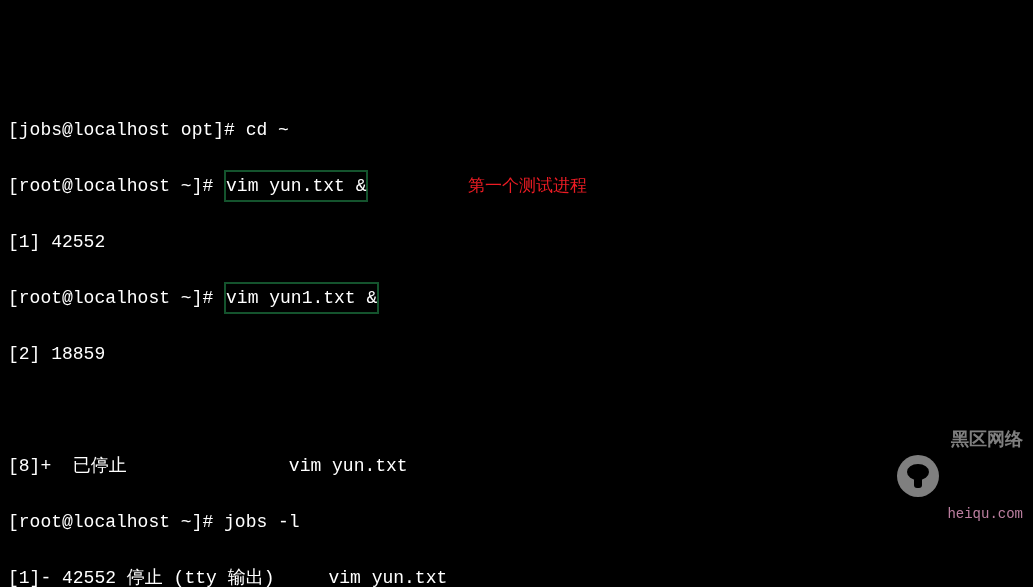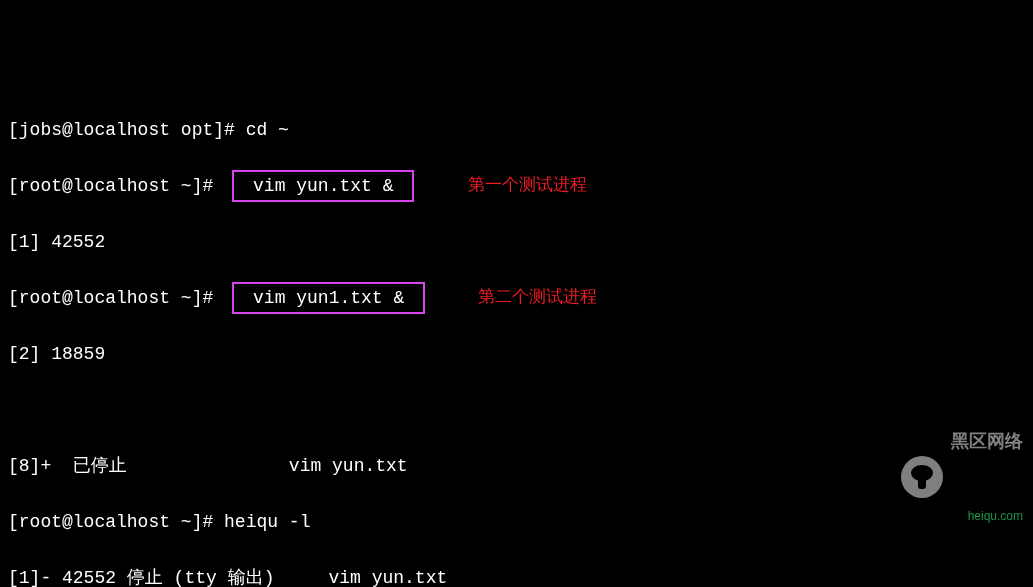--- a/index.html
+++ b/index.html
@@ -19,29 +19,29 @@
       height: 587px;
       position: relative;
       overflow: hidden;
     }
     .line {
       display: block;
       position: relative;
       height: 28px;
     }
     .red-box {
-      border: 2px solid #d946ef;
+      border: 2px solid #14532d;
       display: inline-block;
-      padding: 0 19px;
-      margin: -2px 8px;
+      padding: 0 0;
+      margin: -2px 0;
     }
     .annotation {
       color: #ed1c24;
       position: absolute;
-      font-family: Liberation Mono, monospace;
+      font-family: Liberation Serif, serif;
       font-size: 17px;
     }
     .watermark {
       position: absolute;
       bottom: 8px;
       right: 10px;
       display: flex;
       align-items: center;
       gap: 8px;
     }
@@ -60,43 +60,43 @@
       opacity: 0.75;
     }
     .watermark-title {
       font-family: 'Microsoft YaHei', SimHei, sans-serif;
       font-size: 18px;
       color: #aaa;
       font-weight: bold;
       line-height: 1.2;
     }
     .watermark-url {
-      font-family: Liberation Sans, sans-serif;
-      font-size: 12px;
-      color: #22c55e;
+      font-family: Liberation Mono, monospace;
+      font-size: 14px;
+      color: #f9a8d4;
       line-height: 1.2;
     }
     .mushroom {
       width: 24px;
       height: 26px;
     }
   </style>
 </head>
 <body>
 
 
 
 <div class="line"><span>[jobs@localhost opt]# </span><span>cd ~</span></div>
 <div class="line"><span>[root@localhost ~]# </span><span class="red-box">vim yun.txt &amp;</span><span class="annotation" style="left:460px;top:0">第一个测试进程</span></div>
 <div class="line">[1] 42552</div>
-<div class="line"><span>[root@localhost ~]# </span><span class="red-box">vim yun1.txt &amp;</span><span class="annotation" style="left:470px;top:0">第二个测试进程</span></div>
+<div class="line"><span>[root@localhost ~]# </span><span class="red-box">vim yun1.txt &amp;</span></div>
 <div class="line">[2] 18859</div>
 <div class="line"></div>
 <div class="line">[8]+  已停止               vim yun.txt</div>
-<div class="line"><span>[root@localhost ~]# </span><span>heiqu -l</span></div>
+<div class="line"><span>[root@localhost ~]# </span><span>jobs -l</span></div>
 <div class="line">[1]- 42552 停止 (tty 输出)     vim yun.txt</div>
 
 
 
 
 
 
 <div class="watermark">
   <div class="watermark-icon">
     <svg class="mushroom" viewBox="0 0 24 26">

